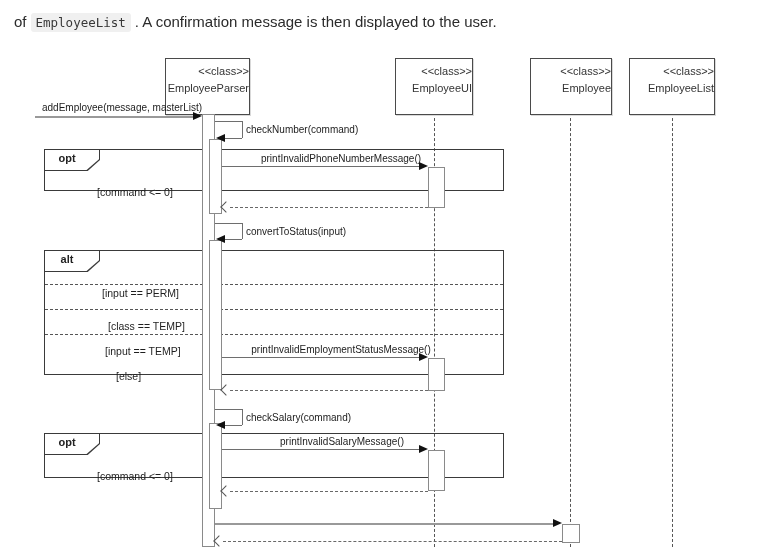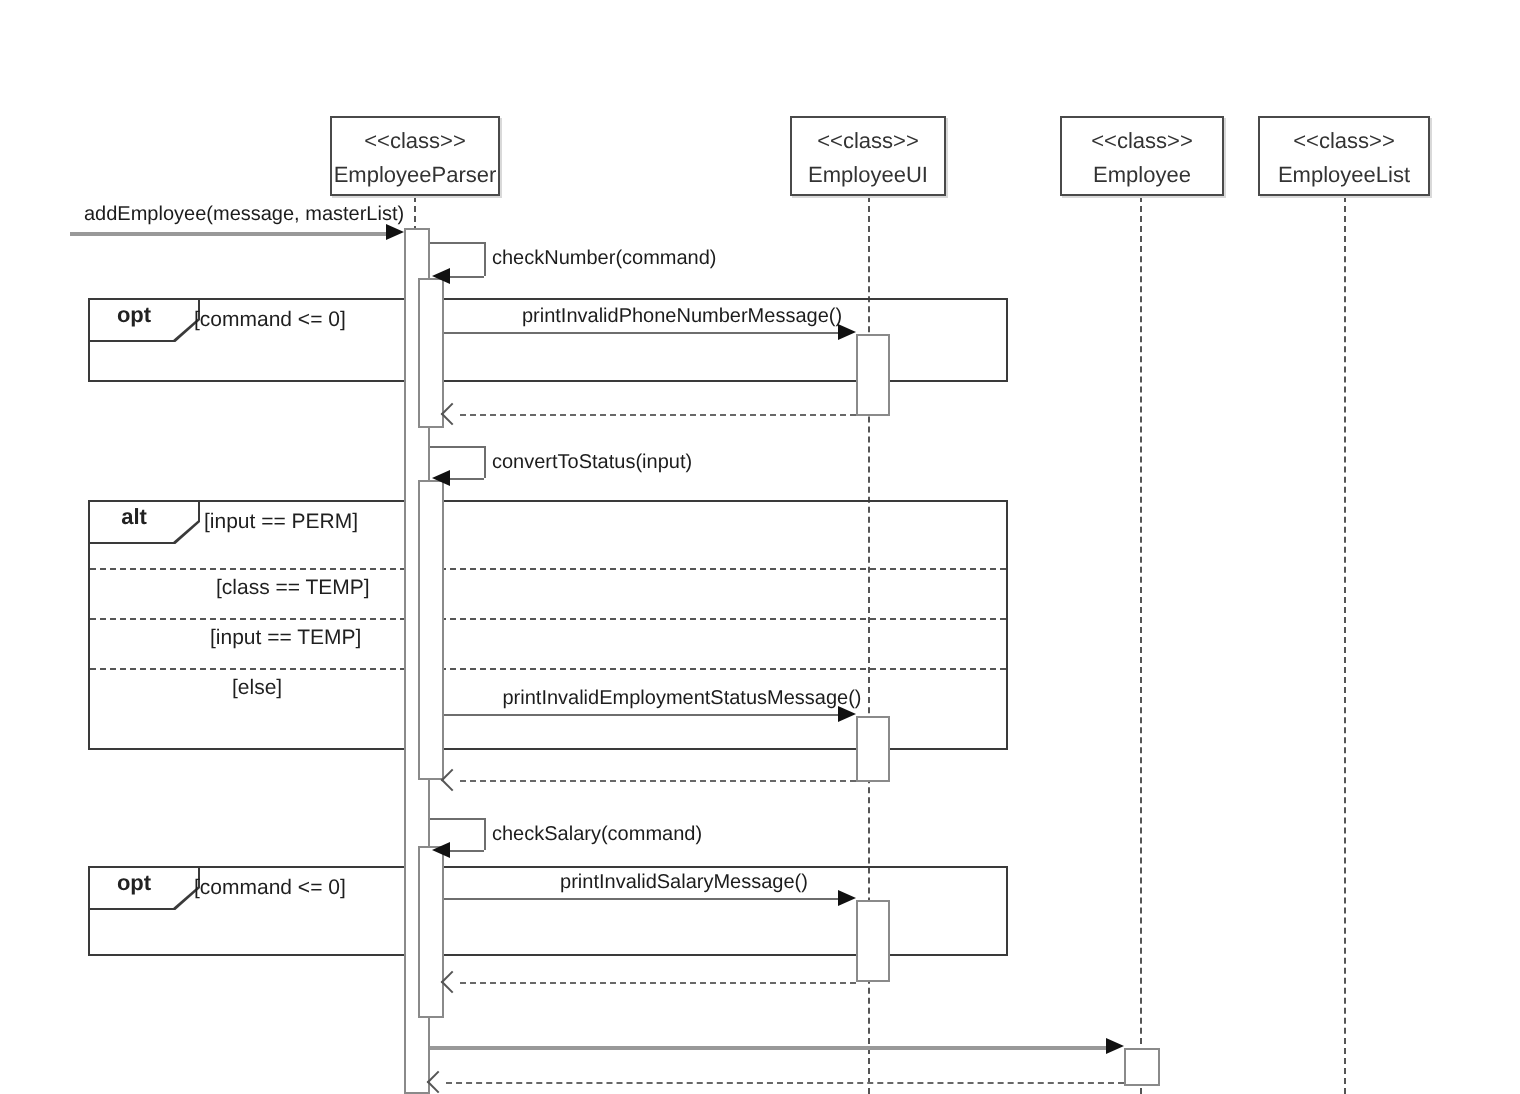--- a/index.html
+++ b/index.html
@@ -3,38 +3,38 @@
 <meta charset="utf-8">
 <style>
   html,body{margin:0;padding:0;background:#fff;}
   .canvas{position:relative;width:760px;height:547px;background:#ffffff;overflow:hidden;
           font-family:"Liberation Sans",sans-serif;color:#222;}
   
   .intro{position:absolute;left:14px;top:13px;font-size:15px;color:#2b2b2b;white-space:nowrap;}
   .codechip{font-family:"DejaVu Sans Mono",monospace;font-size:12.5px;background:#f0f0f0;
             color:#383838;padding:2px 5px;border-radius:3px;margin:0 4px;}
   
-  .hd{position:absolute;top:58px;height:40px;box-sizing:border-box;border:1px solid #4a4a4a;
-      background:#fff;text-align:center;font-size:11px;color:#333;padding-top:4px;line-height:1.5;
+  .hd{position:absolute;top:58px;height:57px;box-sizing:border-box;border:1px solid #4a4a4a;
+      background:#fff;text-align:right;font-size:11px;color:#333;padding-top:4px;line-height:1.5;
       box-shadow:1px 1px 0 #d9d9d9;}
   
   .ll{position:absolute;width:0;border-left:1px dashed #555;}
   
   .act{position:absolute;box-sizing:border-box;background:#fff;border:1px solid #8a8a8a;}
   
   .frame{position:absolute;box-sizing:border-box;border:1px solid #3a3a3a;}
   .fdiv{position:absolute;left:0;right:0;height:0;border-top:1px dashed #555;}
   .ftab{position:absolute;left:-1px;top:-1px;width:56px;height:22px;}
   .ftab .bg{position:absolute;inset:0;background:#3a3a3a;
             clip-path:polygon(0 0,100% 0,100% 50%,78% 100%,0 100%);}
   .ftab .fg{position:absolute;inset:1px;background:#fff;
             clip-path:polygon(0 0,100% 0,100% 46%,77% 100%,0 100%);}
   .ftab .txt{position:absolute;left:0;right:10px;top:3px;text-align:center;font-weight:bold;
              font-size:11px;color:#222;}
-  .guard{position:absolute;font-size:10.5px;color:#1f1f1f;white-space:nowrap;}
+  .guard{position:absolute;font-size:10.5px;color:#1f1f1f;white-space:nowrap;margin-top:32px;}
   
   .msg{position:absolute;height:0;border-top:1px solid #6e6e6e;}
   .msg.g2{border-top-width:2px;border-top-color:#999;}
   .msg.ret{border-top-style:dashed;border-top-color:#686868;}
   .vline{position:absolute;width:0;border-left:1px solid #6e6e6e;}
   
   .ah-r{position:absolute;width:0;height:0;border-left:9px solid #111;
         border-top:4.5px solid transparent;border-bottom:4.5px solid transparent;}
   .ah-l{position:absolute;width:0;height:0;border-right:9px solid #111;
         border-top:4.5px solid transparent;border-bottom:4.5px solid transparent;}
@@ -42,20 +42,23 @@
         transform:rotate(45deg);}
   
   .lbl{position:absolute;font-size:10px;color:#1c1c1c;white-space:nowrap;}
   .lbl.c{transform:translateX(-50%);padding-left:32px;}
 </style>
 </head>
 <body>
 
 <div class="canvas">
 
+  <div class="intro">
+    <span>of</span><span class="codechip">EmployeeList</span><span>. A confirmation message is then displayed to the user.</span>
+  </div>
 
   <div class="ll" style="left:207px;top:98px;height:449px"></div>
   <div class="ll" style="left:434px;top:98px;height:449px"></div>
   <div class="ll" style="left:570px;top:98px;height:449px"></div>
   <div class="ll" style="left:672px;top:98px;height:449px"></div>
 
   <div class="hd" style="left:165px;width:85px">
     <div>&lt;&lt;class&gt;&gt;</div>
     <div>EmployeeParser</div>
   </div>

